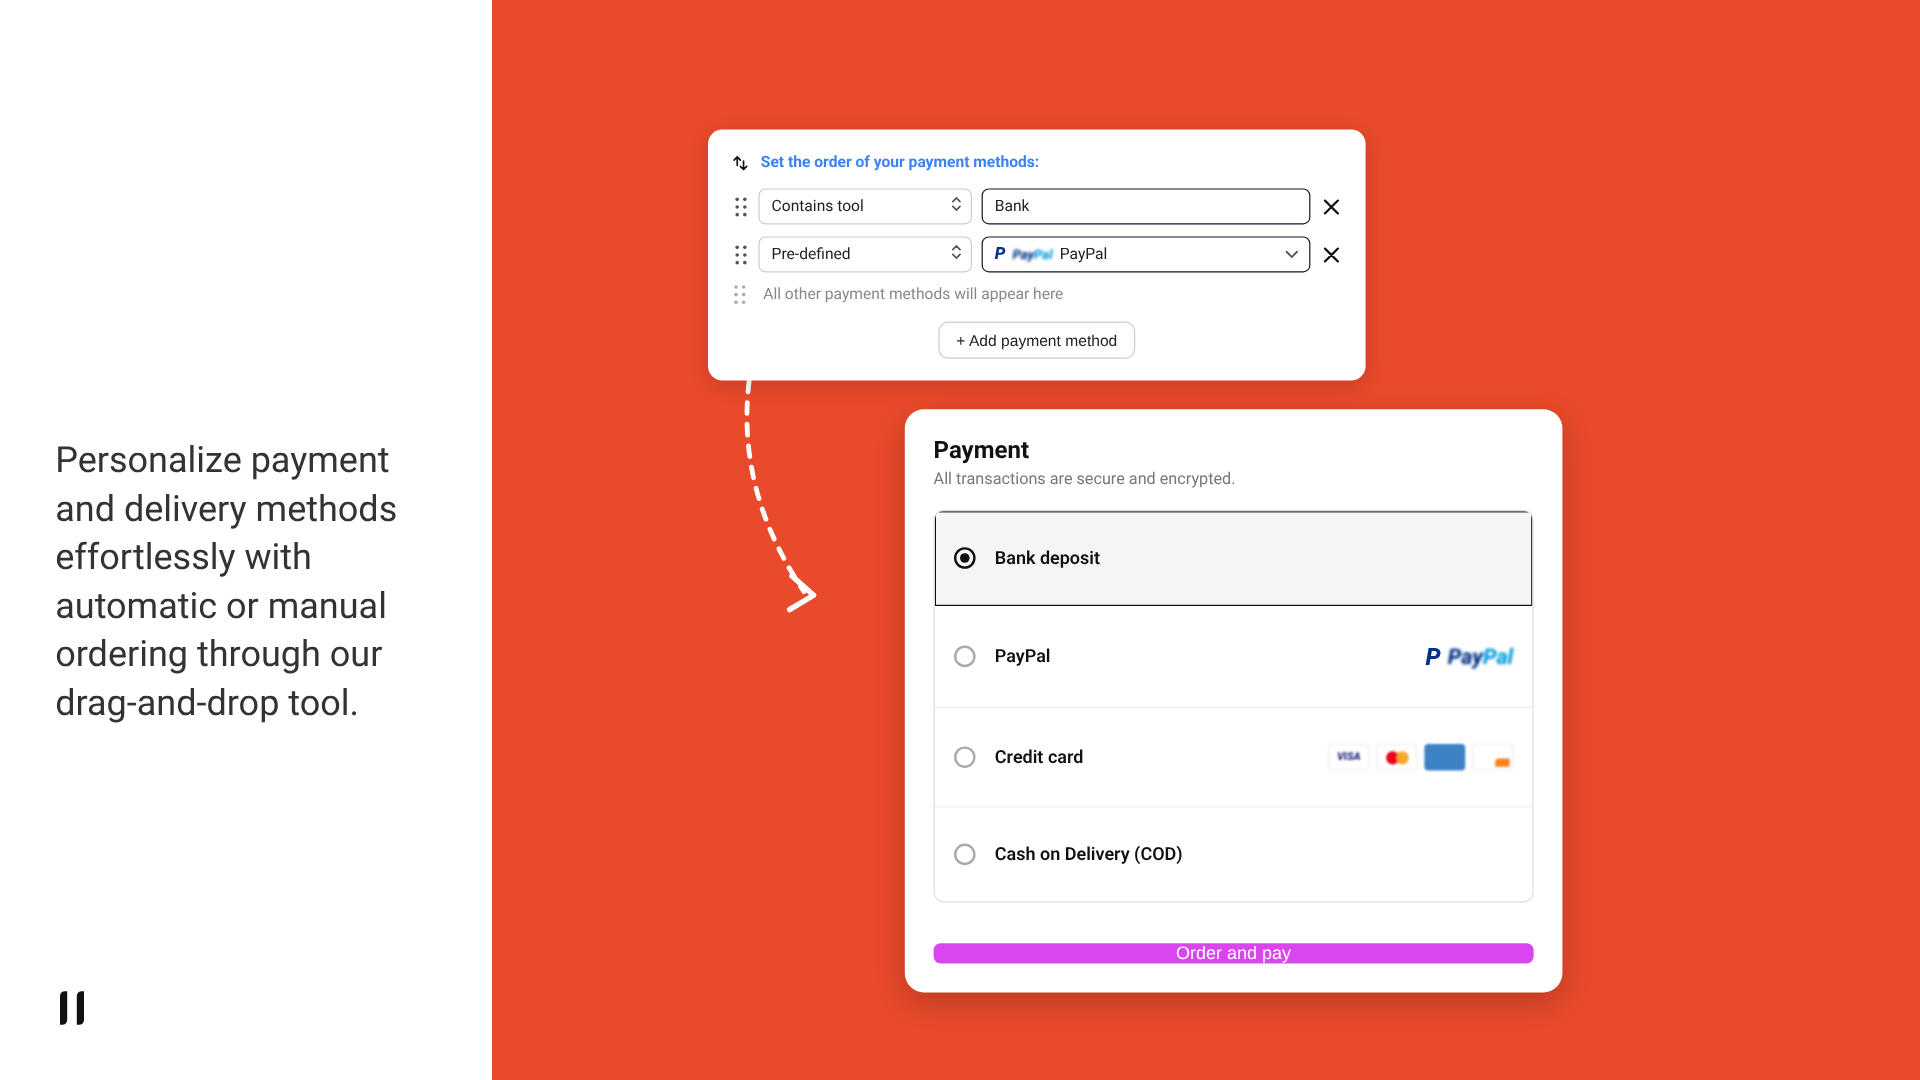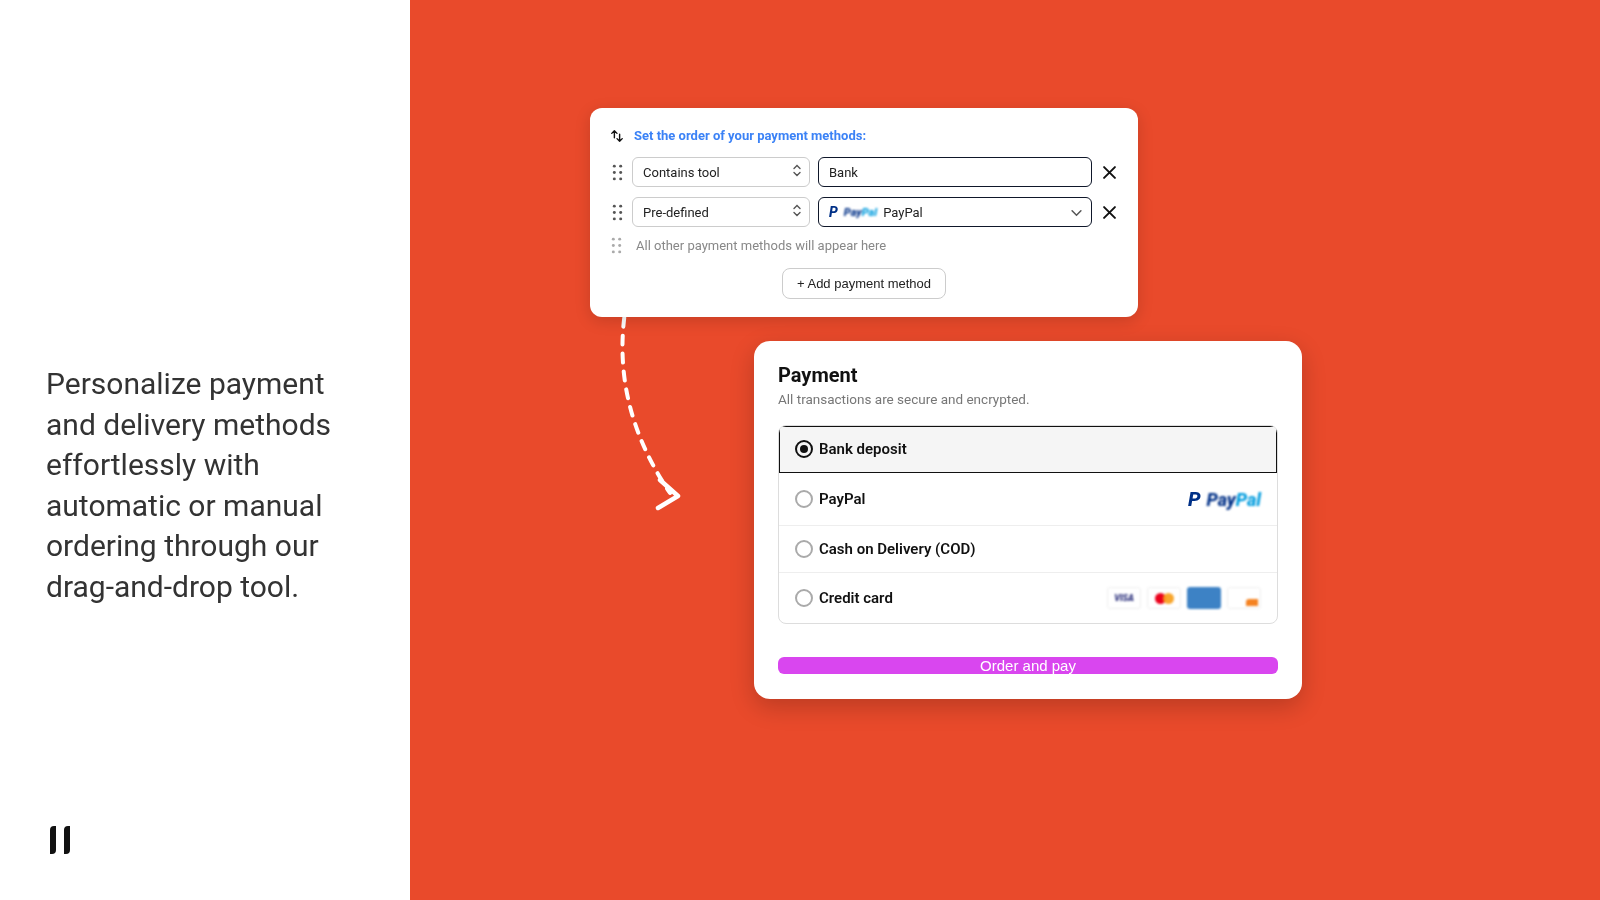--- a/index.html
+++ b/index.html
@@ -25,21 +25,21 @@
 .placeholder-row { display: flex; align-items: center; gap: 14px; margin-top: 2px; margin-bottom: 14px; padding-left: 1px; }
 .placeholder-text { font-size: 13px; color: #888; }
 .add-btn-row { display: flex; justify-content: center; }
 .add-btn { border: 1px solid #ccc; border-radius: 8px; background: #fff; padding: 7px 14px; font-size: 13px; font-weight: 500; color: #222; cursor: pointer; }
 
 
 .checkout-card { position: absolute; top: 341px; left: 300px; width: 548px; background: #ffffff; border-radius: 16px; padding: 22px 24px 24px 24px; box-shadow: 0 8px 24px rgba(0,0,0,0.2); margin-left: 44px; }
 .checkout-title { font-size: 20px; font-weight: 700; color: #111; margin-bottom: 4px; }
 .checkout-sub { font-size: 13.5px; color: #777; margin-bottom: 18px; }
 .options { border: 1px solid #ddd; border-radius: 8px; overflow: hidden; margin-bottom: 32px; }
-.option { display: flex; align-items: center; padding: 14px 16px; border-bottom: 1px solid #eee; gap: 6px; cursor: pointer; }
+.option { display: flex; align-items: center; padding: 30px 16px; border-bottom: 1px solid #eee; gap: 16px; cursor: pointer; }
 .option:last-child { border-bottom: none; }
 .option.selected { background: #f5f5f5; outline: 1.5px solid #111; outline-offset: -1px; }
 .radio { width: 18px; height: 18px; border-radius: 50%; border: 2px solid #aaa; position: relative; flex-shrink: 0; }
 .option.selected .radio { border-color: #111; }
 .option.selected .radio::after { content: ""; position: absolute; top: 50%; left: 50%; transform: translate(-50%,-50%); width: 8px; height: 8px; background: #111; border-radius: 50%; }
 .option-label { font-size: 15px; font-weight: 600; color: #111; flex: 1; }
 .option-brands { display: flex; gap: 6px; align-items: center; }
 .paypal-inline { display: inline-flex; align-items: center; gap: 6px; }
 .paypal-p { font-weight: 800; font-style: italic; }
 .paypal-blur { filter: blur(1.2px); font-size: 11px; font-weight: 800; font-style: italic; display: inline-flex; }
@@ -180,40 +180,40 @@
       <div class="option">
         <span class="radio"></span>
         <span class="option-label">PayPal</span>
         <span class="option-brands">
           <span class="paypal-p" style="color:#003087;font-size:20px;">P</span>
           <span class="paypal-logo-large">
               <span style="color:#003087;">Pay</span>
               <span style="color:#009cde;">Pal</span>
             </span>
         </span>
-      </div>
-      <div class="option">
-        <span class="radio"></span>
-        <span class="option-label">Cash on Delivery (COD)</span>
       </div>
       <div class="option">
         <span class="radio"></span>
         <span class="option-label">Credit card</span>
         <span class="option-brands">
           <span class="card-logo-small" style="background:#fff;border:1px solid #eee;">
               <span style="color:#1a1f71;font-size:9px;font-weight:800;font-style:italic;">VISA</span>
             </span>
           <span class="card-logo-small" style="background:#fff;border:1px solid #eee;position:relative;">
             <span style="position:absolute;width:11px;height:11px;border-radius:50%;background:#eb001b;left:7px;"></span>
             <span style="position:absolute;width:11px;height:11px;border-radius:50%;background:#f79e1b;left:15px;opacity:0.92;"></span>
           </span>
           <span class="card-logo-small amex-like"></span>
           <span class="card-logo-small" style="background:#fff;border:1px solid #eee;">
             <span style="position:absolute;right:2px;bottom:2px;width:12px;height:7px;background:#f58220;border-radius:3px 0 0 0;"></span>
           </span>
         </span>
       </div>
+      <div class="option">
+        <span class="radio"></span>
+        <span class="option-label">Cash on Delivery (COD)</span>
+      </div>
     </div>
 
     <button class="cta">Order and pay</button>
   </div>
 
 </div>
 
 </body></html>

